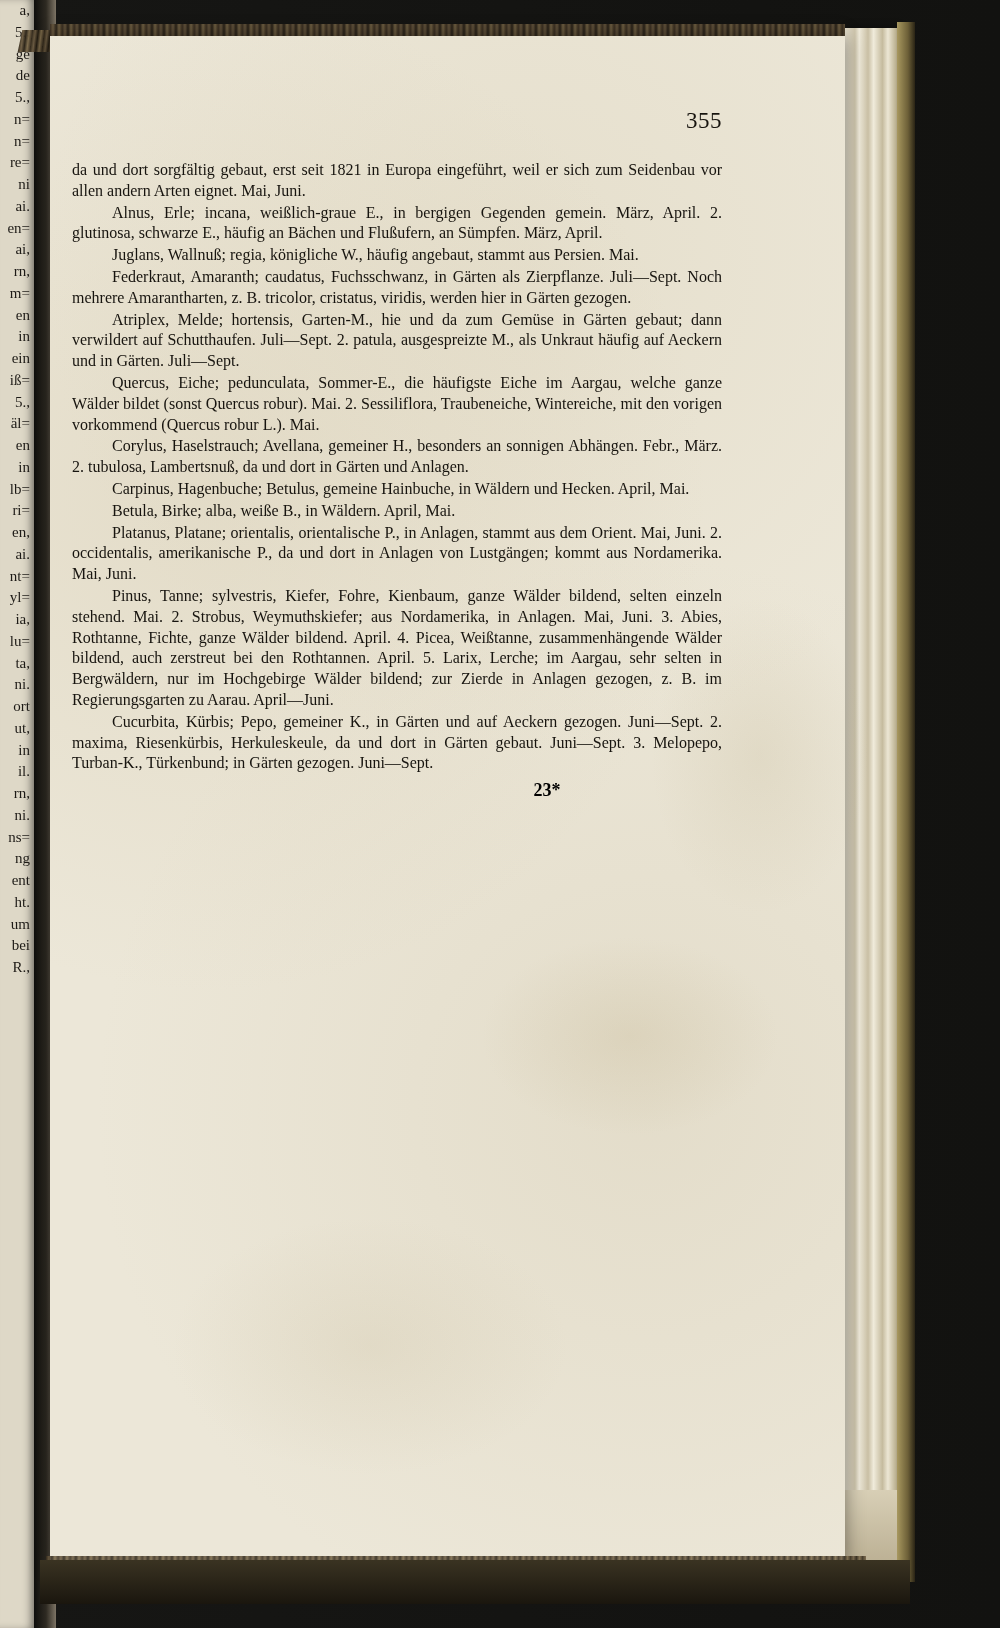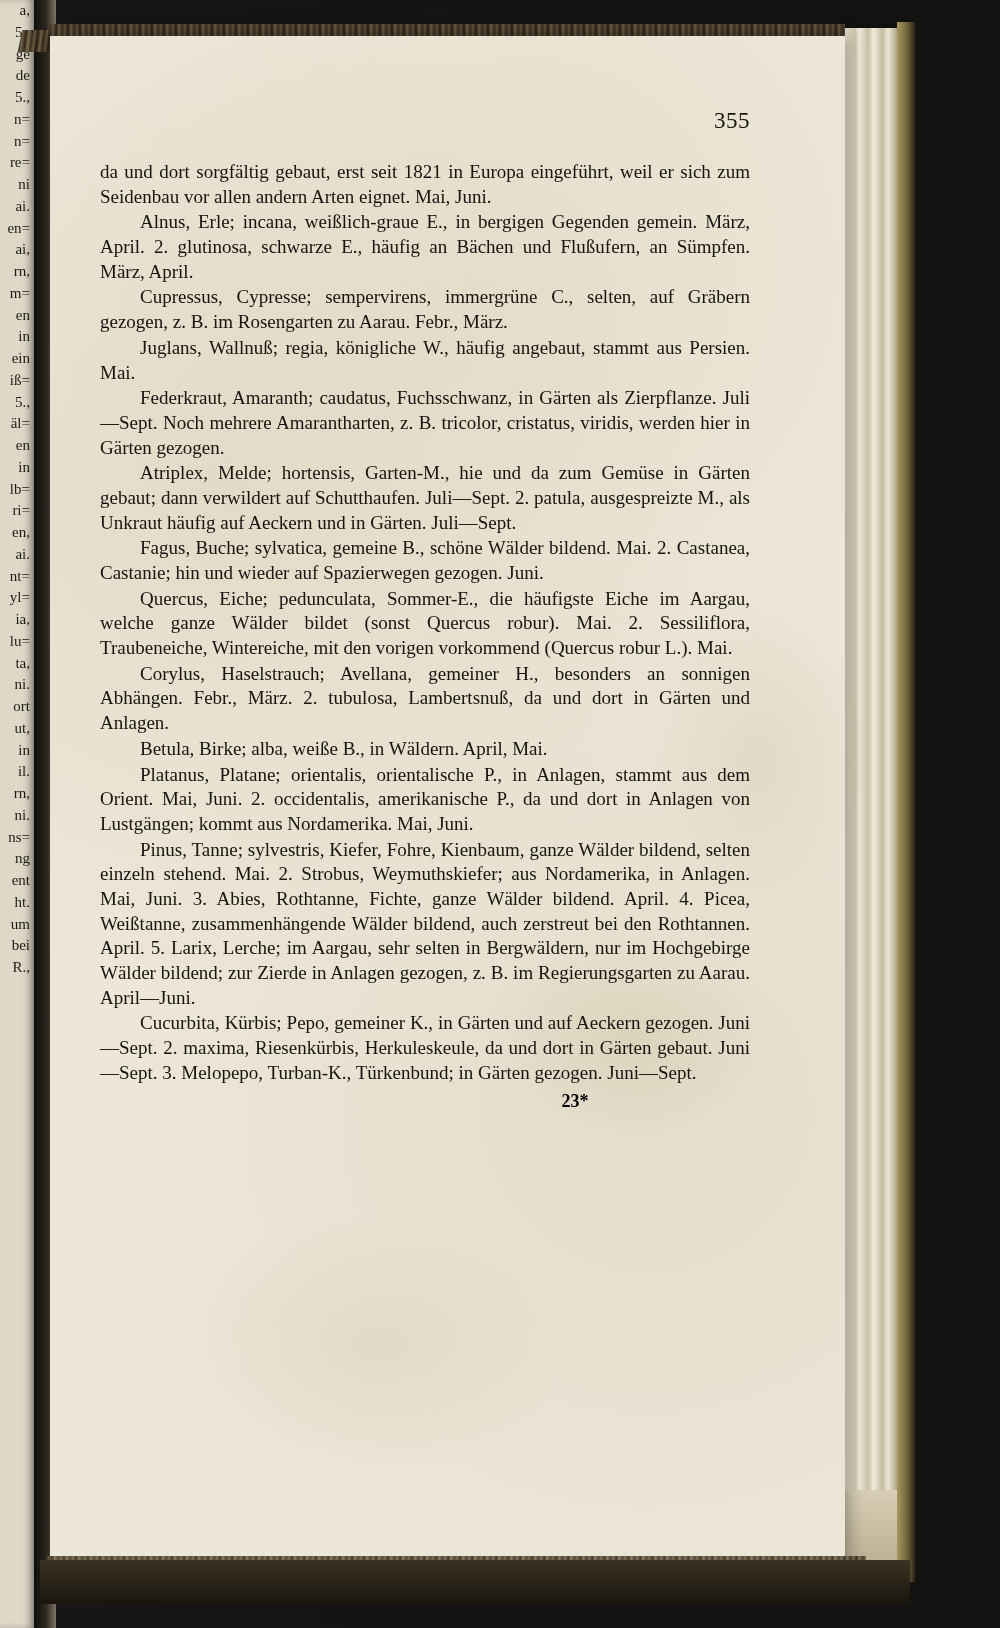--- a/index.html
+++ b/index.html
@@ -121,33 +121,32 @@
        #33291a 0px, #6b5a40 3px, #241d12 6px, #7a6848 9px, #3a2f20 12px);
     opacity: 0.85;
   }
 
   
   .text-col {
     position: absolute;
     left: 72px;
     top: 108px;
     width: 650px;
-    margin-left: 28px;
   }
   .page-number {
     position: absolute;
     right: 0;
     top: 0;
     font-size: 23px;
     letter-spacing: 0.5px;
     color: #17140f;
   }
   .body-text {
     margin-top: 52px;
-    font-size: 19px;
+    font-size: 16px;
     line-height: 1.30;
     color: #17140f;
     text-align: justify;
     text-justify: inter-word;
   }
   .para {
     margin: 0 0 1px 0;
     text-indent: 0;
   }
   .para.indent { text-indent: 40px; }
@@ -240,27 +239,26 @@
   </div>
 
   <div class="marble-bottom"></div>
   <div class="cover-bottom"></div>
 
   <div class="text-col">
     <div class="page-number">355</div>
     <div class="body-text">
         <div class="para"><span>da und dort sorgfältig gebaut, erst seit 1821 in Europa eingeführt, weil er sich zum Seidenbau vor allen andern Arten eignet. Mai, Juni.</span></div>
         <div class="para indent"><span class="sp">Alnus,</span><span> Erle; </span><span class="sp">incana,</span><span> weißlich-graue E., in bergigen Gegenden gemein. März, April. 2. </span><span class="sp">glutinosa,</span><span> schwarze E., häufig an Bächen und Flußufern, an Sümpfen. März, April.</span></div>
-        <div class="para indent"><span class="sp">Cupressus,</span><span> Cypresse; </span><span class="sp">sempervirens,</span><span> immergrüne C., selten, auf Gräbern gezogen, z. B. im Rosengarten zu Aarau. Febr., März.</span></div>
         <div class="para indent"><span class="sp">Juglans,</span><span> Wallnuß; </span><span class="sp">regia,</span><span> königliche W., häufig angebaut, stammt aus Persien. Mai.</span></div>
         <div class="para indent"><span class="sp">Federkraut,</span><span> Amaranth; </span><span class="sp">caudatus,</span><span> Fuchsschwanz, in Gärten als Zierpflanze. Juli—Sept. Noch mehrere Amarantharten, z. B. </span><span class="sp">tricolor, cristatus, viridis,</span><span> werden hier in Gärten gezogen.</span></div>
         <div class="para indent"><span class="sp">Atriplex,</span><span> Melde; </span><span class="sp">hortensis,</span><span> Garten-M., hie und da zum Gemüse in Gärten gebaut; dann verwildert auf Schutthaufen. Juli—Sept. 2. </span><span class="sp">patula,</span><span> ausgespreizte M., als Unkraut häufig auf Aeckern und in Gärten. Juli—Sept.</span></div>
-        <div class="para indent"><span class="sp">Fagus,</span><span> Buche; </span><span class="sp">sylvatica,</span><span> gemeine B., schöne Wälder bildend. Mai. 2. </span><span class="sp">Castanea,</span><span> Castanie; hin und wieder auf Spazierwegen gezogen. Juni.</span></div>
         <div class="para indent"><span class="sp">Quercus,</span><span> Eiche; </span><span class="sp">pedunculata,</span><span> Sommer-E., die häufigste Eiche im Aargau, welche ganze Wälder bildet (sonst </span><span class="sp">Quercus robur</span><span>). Mai. 2. </span><span class="sp">Sessiliflora,</span><span> Traubeneiche, Wintereiche, mit den vorigen vorkommend (</span><span class="sp">Quercus robur L.</span><span>). Mai.</span></div>
         <div class="para indent"><span class="sp">Corylus,</span><span> Haselstrauch; </span><span class="sp">Avellana,</span><span> gemeiner H., besonders an sonnigen Abhängen. Febr., März. 2. </span><span class="sp">tubulosa,</span><span> Lambertsnuß, da und dort in Gärten und Anlagen.</span></div>
+        <div class="para indent"><span class="sp">Carpinus,</span><span> Hagenbuche; </span><span class="sp">Betulus,</span><span> gemeine Hainbuche, in Wäldern und Hecken. April, Mai.</span></div>
         <div class="para indent"><span class="sp">Betula,</span><span> Birke; </span><span class="sp">alba,</span><span> weiße B., in Wäldern. April, Mai.</span></div>
         <div class="para indent"><span class="sp">Platanus,</span><span> Platane; </span><span class="sp">orientalis,</span><span> orientalische P., in Anlagen, stammt aus dem Orient. Mai, Juni. 2. </span><span class="sp">occidentalis,</span><span> amerikanische P., da und dort in Anlagen von Lustgängen; kommt aus Nordamerika. Mai, Juni.</span></div>
         <div class="para indent"><span class="sp">Pinus,</span><span> Tanne; </span><span class="sp">sylvestris,</span><span> Kiefer, Fohre, Kienbaum, ganze Wälder bildend, selten einzeln stehend. Mai. 2. </span><span class="sp">Strobus,</span><span> Weymuthskiefer; aus Nordamerika, in Anlagen. Mai, Juni. 3. </span><span class="sp">Abies,</span><span> Rothtanne, Fichte, ganze Wälder bildend. April. 4. </span><span class="sp">Picea,</span><span> Weißtanne, zusammenhängende Wälder bildend, auch zerstreut bei den Rothtannen. April. 5. </span><span class="sp">Larix,</span><span> Lerche; im Aargau, sehr selten in Bergwäldern, nur im Hochgebirge Wälder bildend; zur Zierde in Anlagen gezogen, z. B. im Regierungsgarten zu Aarau. April—Juni.</span></div>
         <div class="para indent"><span class="sp">Cucurbita</span><span>, Kürbis; </span><span class="sp">Pepo,</span><span> gemeiner K., in Gärten und auf Aeckern gezogen. Juni—Sept. 2. </span><span class="sp">maxima,</span><span> Riesenkürbis, Herkuleskeule, da und dort in Gärten gebaut. Juni—Sept. 3. </span><span class="sp">Melopepo,</span><span> Turban-K., Türkenbund; in Gärten gezogen. Juni—Sept.</span></div>
       </div>
     <div class="signature">23*</div>
   </div>
 </div>
 
 </body></html>

